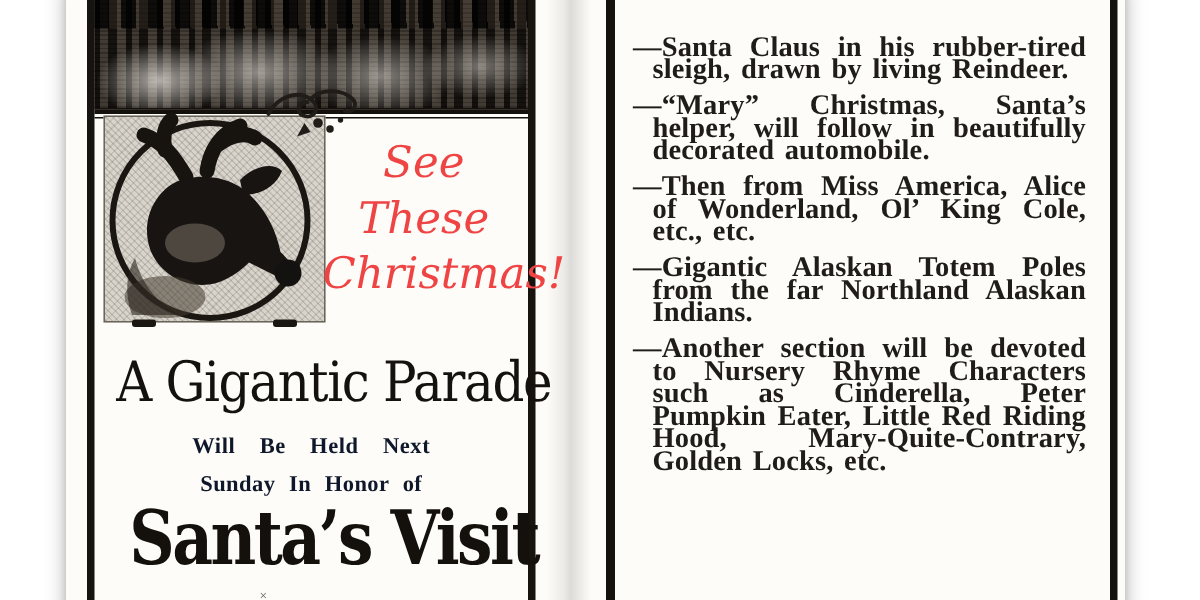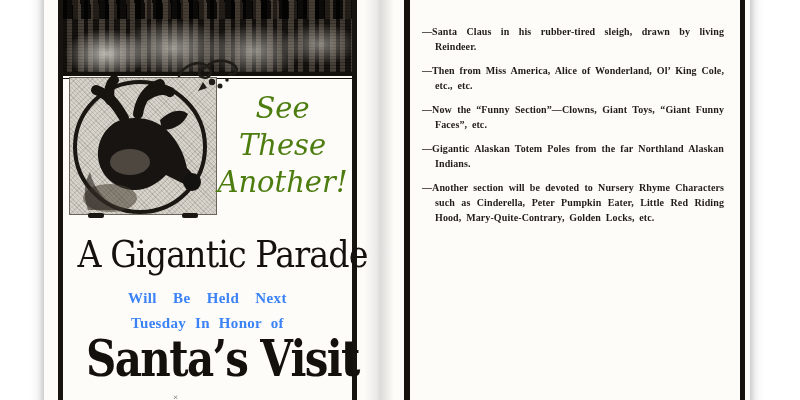--- a/index.html
+++ b/index.html
@@ -58,30 +58,30 @@
   .circle-block::after{right:18px;}
   .ring{
     position:absolute;left:3px;top:2px;width:126px;height:126px;border-radius:50%;
     border:4px solid #1a1612;
   }
   .head-svg{position:absolute;left:0;top:-14px;width:146px;height:150px;overflow:visible;z-index:2;}
   .flourish{position:absolute;left:112px;top:74px;width:70px;height:40px;z-index:3;}
   .tagline{
     position:absolute;left:152px;right:2px;top:110px;
     font-family:"DejaVu Serif",serif;font-style:italic;font-size:29px;line-height:37px;
-    text-align:center;color:#4d7c0f;
+    text-align:center;color:#ef4444;
   }
   .headline{
     position:absolute;left:0;right:0;top:256px;margin:0;
     font-family:"DejaVu Serif",serif;font-weight:400;font-size:37px;line-height:38px;
     letter-spacing:-1px;text-align:center;color:#15110d;
     transform:scaleX(0.9);transform-origin:50% 50%;white-space:nowrap;
   }
   .when1,.when2{
-    position:absolute;left:0;right:0;text-align:center;color:#3b82f6;
+    position:absolute;left:0;right:0;text-align:center;color:#0f172a;
     font-family:"Liberation Serif",serif;font-weight:700;font-size:15px;
   }
   .when1{top:310px;word-spacing:12px;letter-spacing:0.4px;}
   .when2{top:335px;word-spacing:5px;letter-spacing:0.3px;}
   .big-title{
     position:absolute;left:0;right:0;top:353px;margin:0;
     font-family:"DejaVu Serif",serif;font-weight:700;font-size:50px;line-height:52px;
     letter-spacing:-2px;text-align:center;color:#14100c;
     transform:scaleX(0.84);transform-origin:50% 50%;white-space:nowrap;
   }
@@ -90,21 +90,21 @@
   }
   
   .col-right{
     position:absolute;left:360px;top:0;bottom:0;width:341px;box-sizing:border-box;
     border-left:6px solid #15110d;border-right:5px solid #15110d;
     padding:44px 16px 0 12px;
   }
   .item{
     margin:0 0 9px 0;padding-left:13px;text-indent:-13px;
     font-family:"Liberation Serif",serif;font-weight:700;
-    font-size:10px;line-height:15px;color:#201c18;
+    font-size:19px;line-height:15px;color:#201c18;
     text-align:justify;word-spacing:2.2px;letter-spacing:0.1px;
   }
 </style>
 </head>
 <body>
 
 <div class="scan">
   <div class="fold"></div>
 
   <section class="col-left">
@@ -136,33 +136,33 @@
       </g>
       <circle cx="37" cy="28" r="3.2" fill="#201c18"></circle>
       <circle cx="45" cy="32" r="2.5" fill="#201c18"></circle>
       <circle cx="52" cy="26" r="1.8" fill="#201c18"></circle>
       <path d="M28,28 l-5,9 l9,-3 z" fill="#201c18"></path>
     </svg>
 
     <div class="tagline">
 
     <div class="tagline-line">See These</div>
-        <div class="tagline-line">Another!</div>
+        <div class="tagline-line">Christmas!</div>
       </div>
 
     <h1 class="headline">A Gigantic Parade</h1>
     <div class="when1">Will Be Held Next</div>
-    <div class="when2">Tuesday In Honor of</div>
+    <div class="when2">Sunday In Honor of</div>
     <h2 class="big-title">Santa’s Visit</h2>
     <div class="printmark">×</div>
   </section>
 
   <section class="col-right">
     <div class="items">
 
     <p class="item">—Santa Claus in his rubber-tired sleigh, drawn by living Reindeer.</p>
+        <p class="item">—“Mary” Christmas, Santa’s helper, will follow in beautifully decorated automobile.</p>
         <p class="item">—Then from Miss America, Alice of Wonderland, Ol’ King Cole, etc., etc.</p>
-        <p class="item">—Now the “Funny Section”—Clowns, Giant Toys, “Giant Funny Faces”, etc.</p>
         <p class="item">—Gigantic Alaskan Totem Poles from the far Northland Alaskan Indians.</p>
         <p class="item">—Another section will be devoted to Nursery Rhyme Characters such as Cinderella, Peter Pumpkin Eater, Little Red Riding Hood, Mary-Quite-Contrary, Golden Locks, etc.</p>
       </div>
   </section>
 </div>
 
 </body></html>

